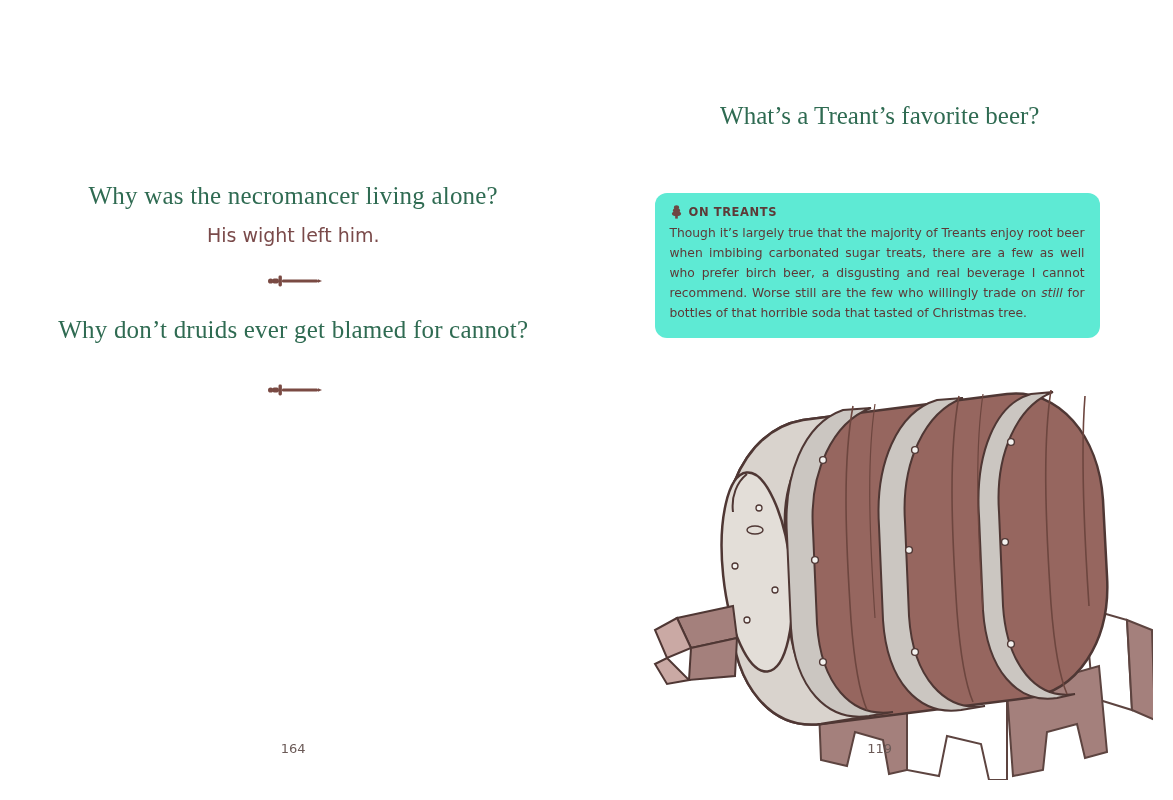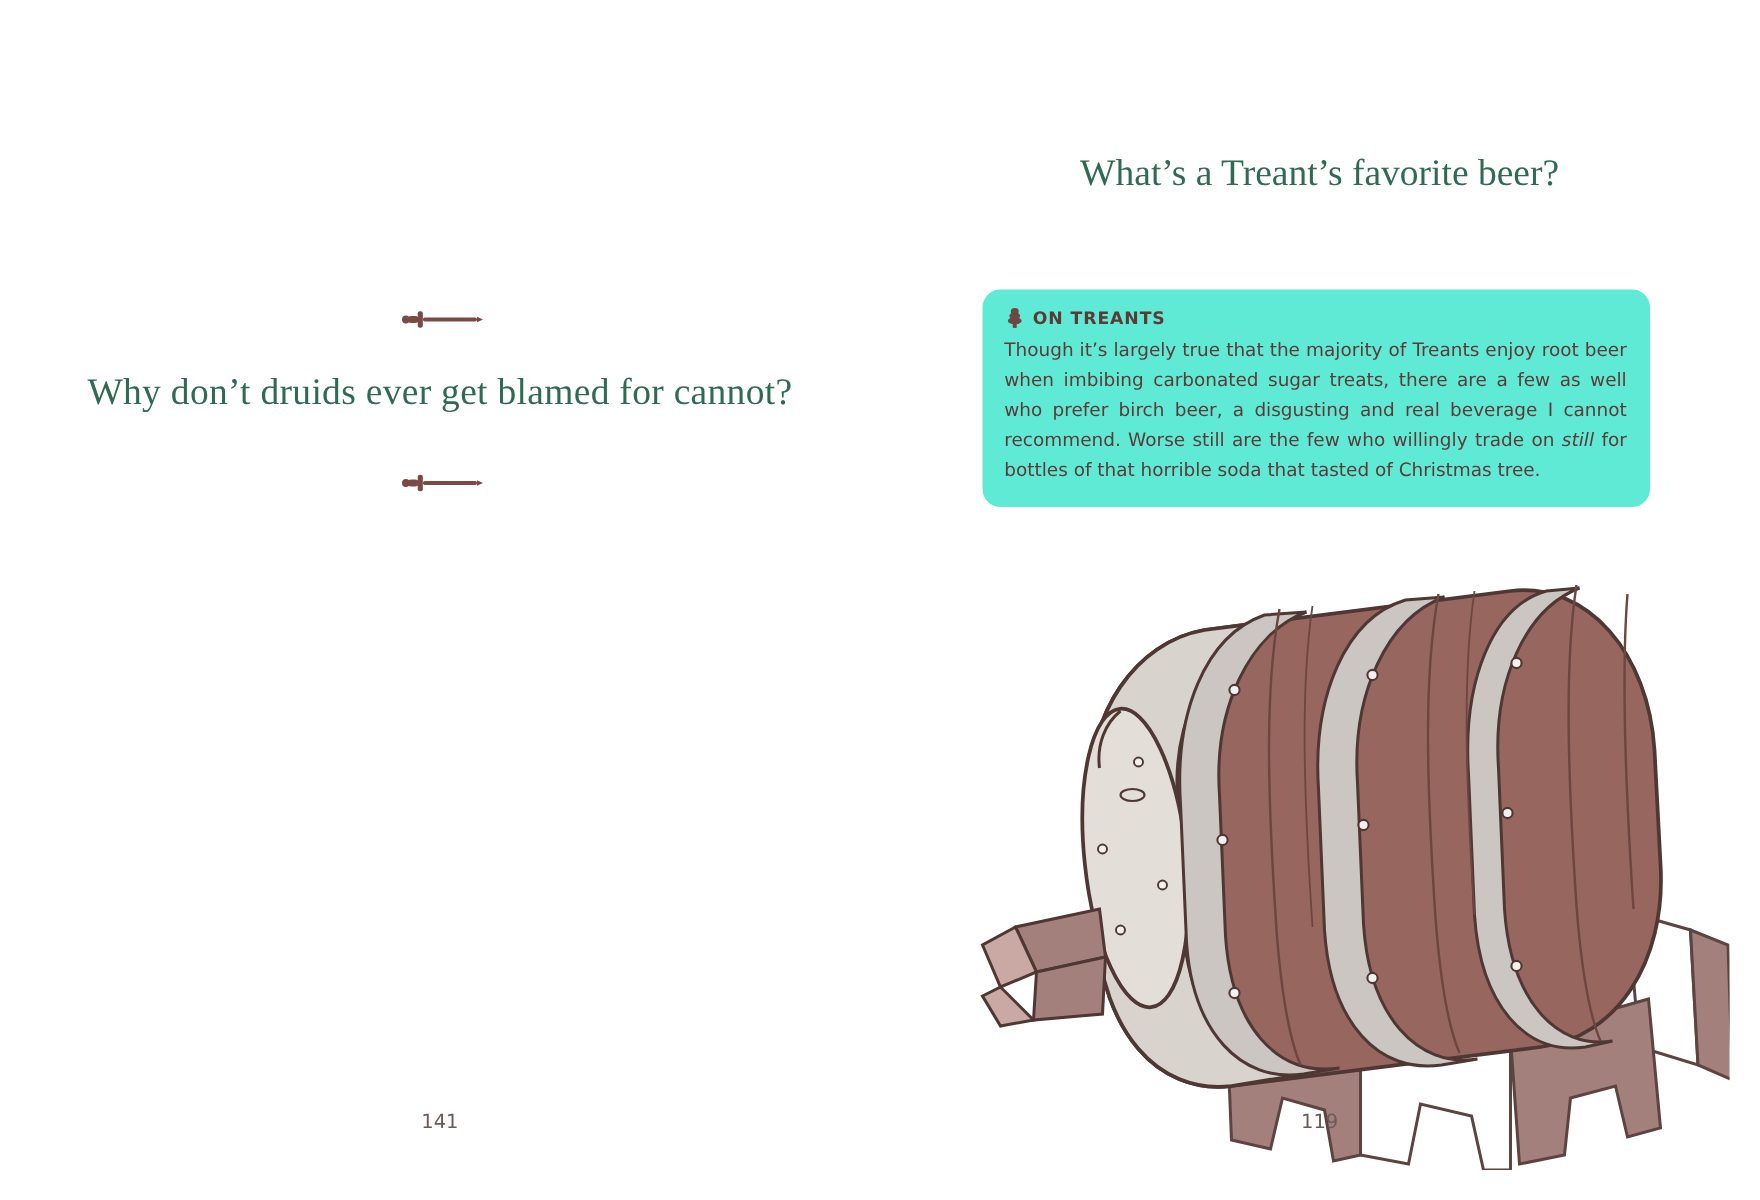--- a/index.html
+++ b/index.html
@@ -157,20 +157,24 @@
   }
 </style>
 </head>
 <body>
 
 <div class="spread">
 
   <div class="page">
     <div class="left-content">
 
+      <div class="joke-block">
+        <p class="question">Why was the necromancer living alone?</p>
+        <p class="answer">His wight left him.</p>
+      </div>
 
       <div class="divider">
         <svg class="sword" viewBox="0 0 58 20">
           <rect x="18" y="8.6" width="36" height="2.8" rx="1.2" fill="#7a4a43"></rect>
           <polygon points="54,8.2 58,10 54,11.8" fill="#7a4a43"></polygon>
           <rect x="14.5" y="4.5" width="3.4" height="11" rx="1.4" fill="#7a4a43"></rect>
           <rect x="8" y="7.6" width="7" height="4.8" rx="2.2" fill="#7a4a43"></rect>
           <circle cx="6.6" cy="10" r="2.6" fill="#7a4a43"></circle>
         </svg>
       </div>
@@ -187,21 +191,21 @@
           <rect x="8" y="7.6" width="7" height="4.8" rx="2.2" fill="#7a4a43"></rect>
           <circle cx="6.6" cy="10" r="2.6" fill="#7a4a43"></circle>
         </svg>
       </div>
 
       <div class="joke-block">
       </div>
 
     </div>
 
-    <div class="folio">141</div>
+    <div class="folio">164</div>
   </div>
 
   <div class="page">
     <div class="right-content">
 
       <p class="rq">What’s a Treant’s favorite beer?</p>
 
       <div class="sidebar-box">
         <div class="sidebar-head">
           <svg width="13" height="14" viewBox="0 0 13 14">

